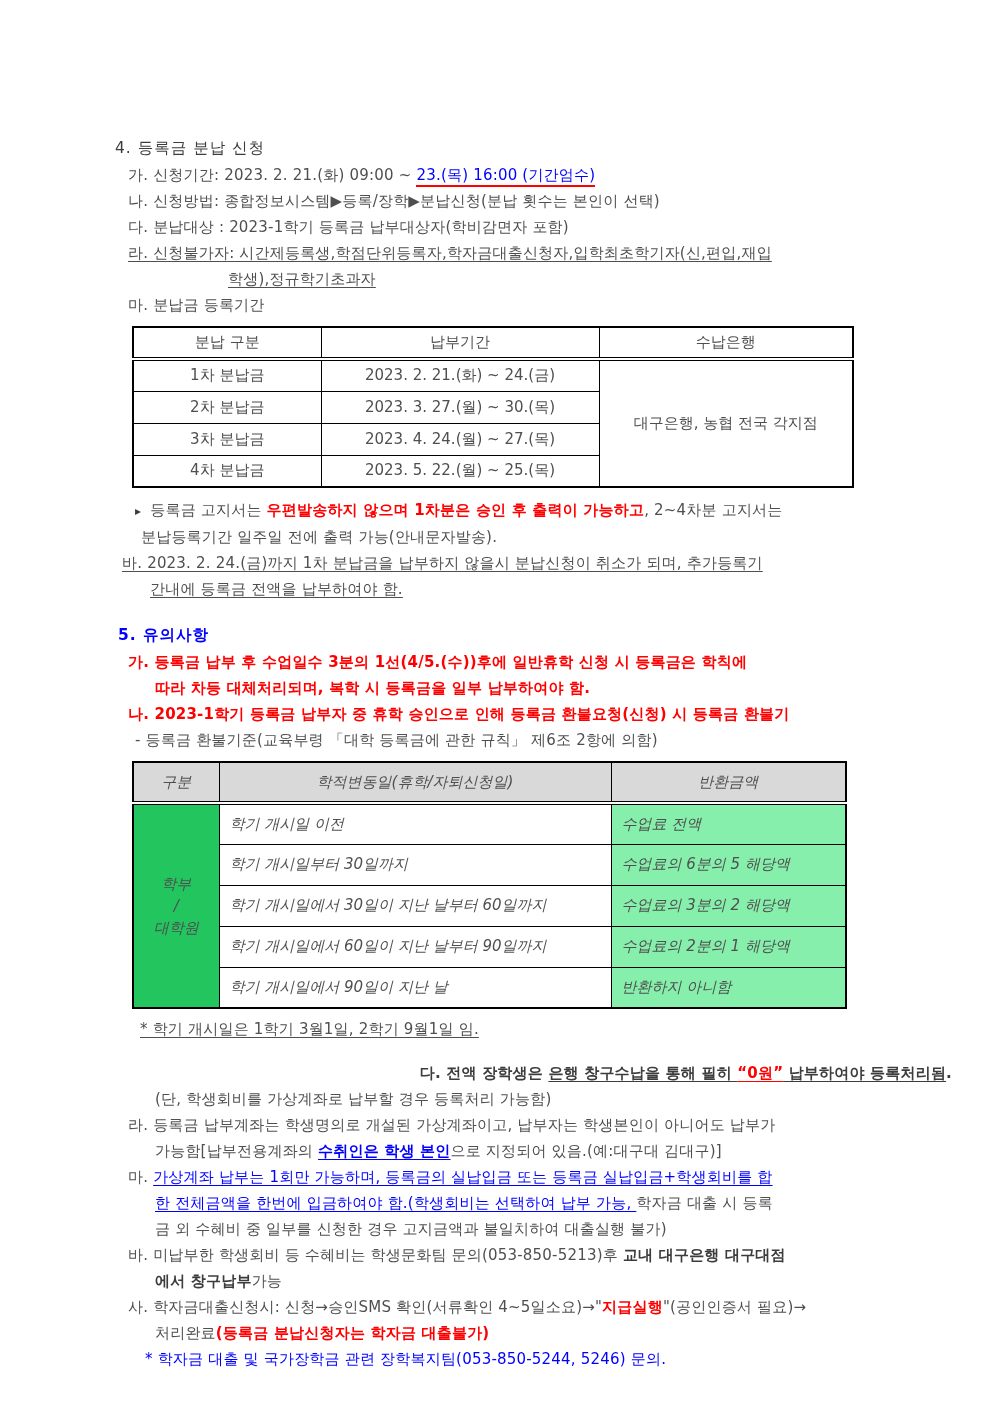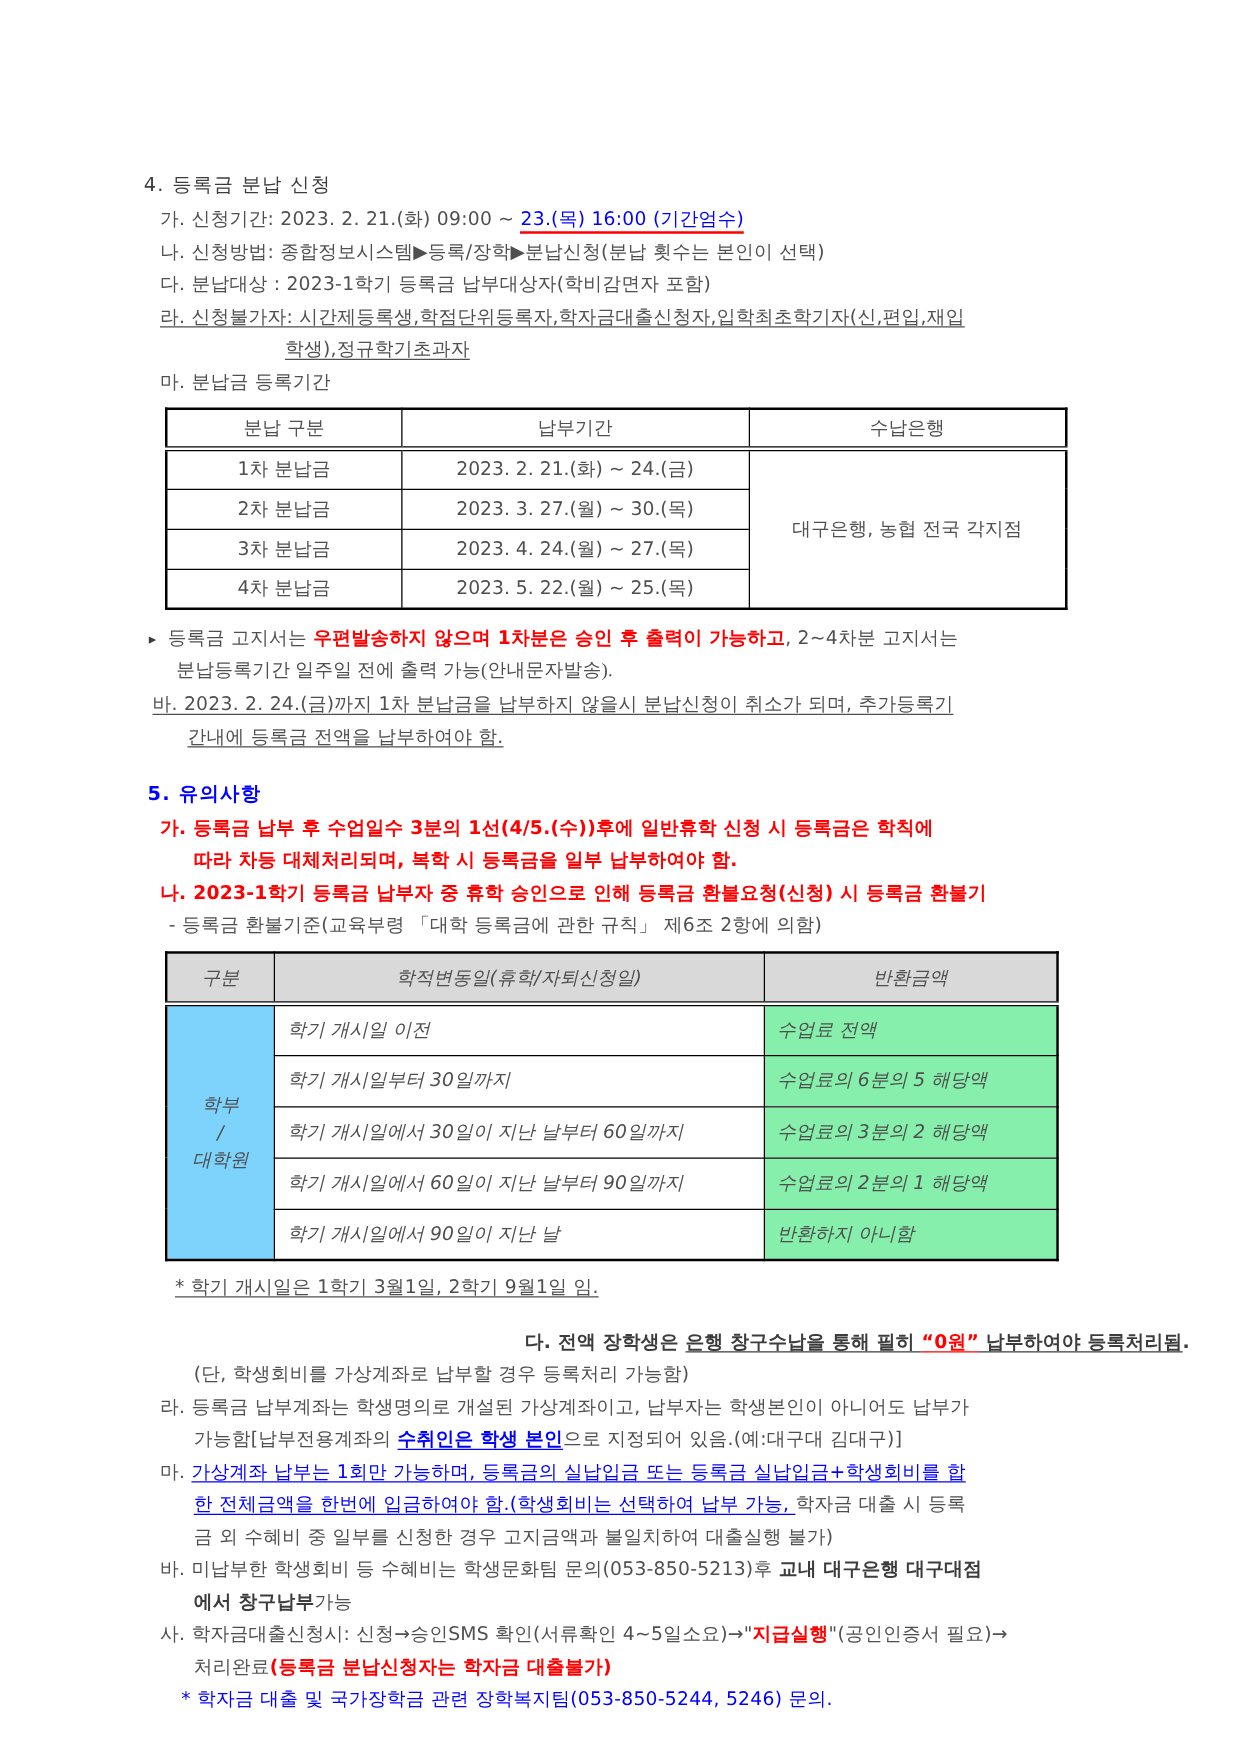--- a/index.html
+++ b/index.html
@@ -11,22 +11,22 @@
   }
   .page {
     position:relative; width:992px; height:1403px;
     padding:134px 40px 0 115px; overflow:hidden;
   }
   .line { font-size:15px; line-height:26px; white-space:nowrap; letter-spacing:0.2px; }
   .s4title { color:#3c3c3c; font-size:15.5px; line-height:28px; letter-spacing:1px; }
   .s5title { color:#0000ff; font-weight:bold; font-size:15.5px; line-height:28px; margin-left:3px; letter-spacing:1px; }
   .ind1 { margin-left:13px; }
   .cont100 { margin-left:113px; }
-  .bullet-line { margin-left:4px; }
-  .bullet-cont { margin-left:26px;font-family:Liberation Serif, serif; }
+  .bullet-line { margin-left:20px; }
+  .bullet-cont { margin-left:26px; }
   .ba4 { margin-left:7px; }
   .ba4-cont { margin-left:35px; }
   .cont40 { margin-left:40px; }
   .dash { margin-left:20px; }
   .star1 { margin-left:25px; }
   .star2 { margin-left:30px; color:#0000ff; }
   .gap20 { margin-top:19px; }
   .gap18 { margin-top:18px;text-align:right; }
 
   .ul { text-decoration:underline; text-underline-offset:3px; }
@@ -47,21 +47,21 @@
     color:#4f4f4f; text-align:center; white-space:nowrap; overflow:hidden;
   }
   table.t1 { width:720px; margin-top:8px; margin-bottom:9px; }
   table.t1 th, table.t1 td { height:32px;margin-top:11px; }
   table.t1 th { border-bottom:4px double #000; }
   table.t2 { width:713px; margin-top:8px; margin-bottom:7px; }
   table.t2 th, table.t2 td { height:41px;font-style:italic; }
   table.t2 th { border-bottom:4px double #000; background:#d9d9d9; }
   table.t2 td.left { text-align:left; padding-left:10px; }
   table.t2 td.gray { background:#86efac; text-align:left; padding-left:10px; }
-  table.t2 td.group { background:#7dd3fc; line-height:22px; }
+  table.t2 td.group { background:#22c55e; line-height:22px; }
 </style>
 </head>
 <body>
 
 <div class="page">
 
   <div class="line s4title">4. 등록금 분납 신청</div>
 
   <div class="line ind1"><span>가. 신청기간: 2023. 2. 21.(화) 09:00 ~ </span><span class="deadline">23.(목) 16:00 (기간엄수)</span></div>
 

